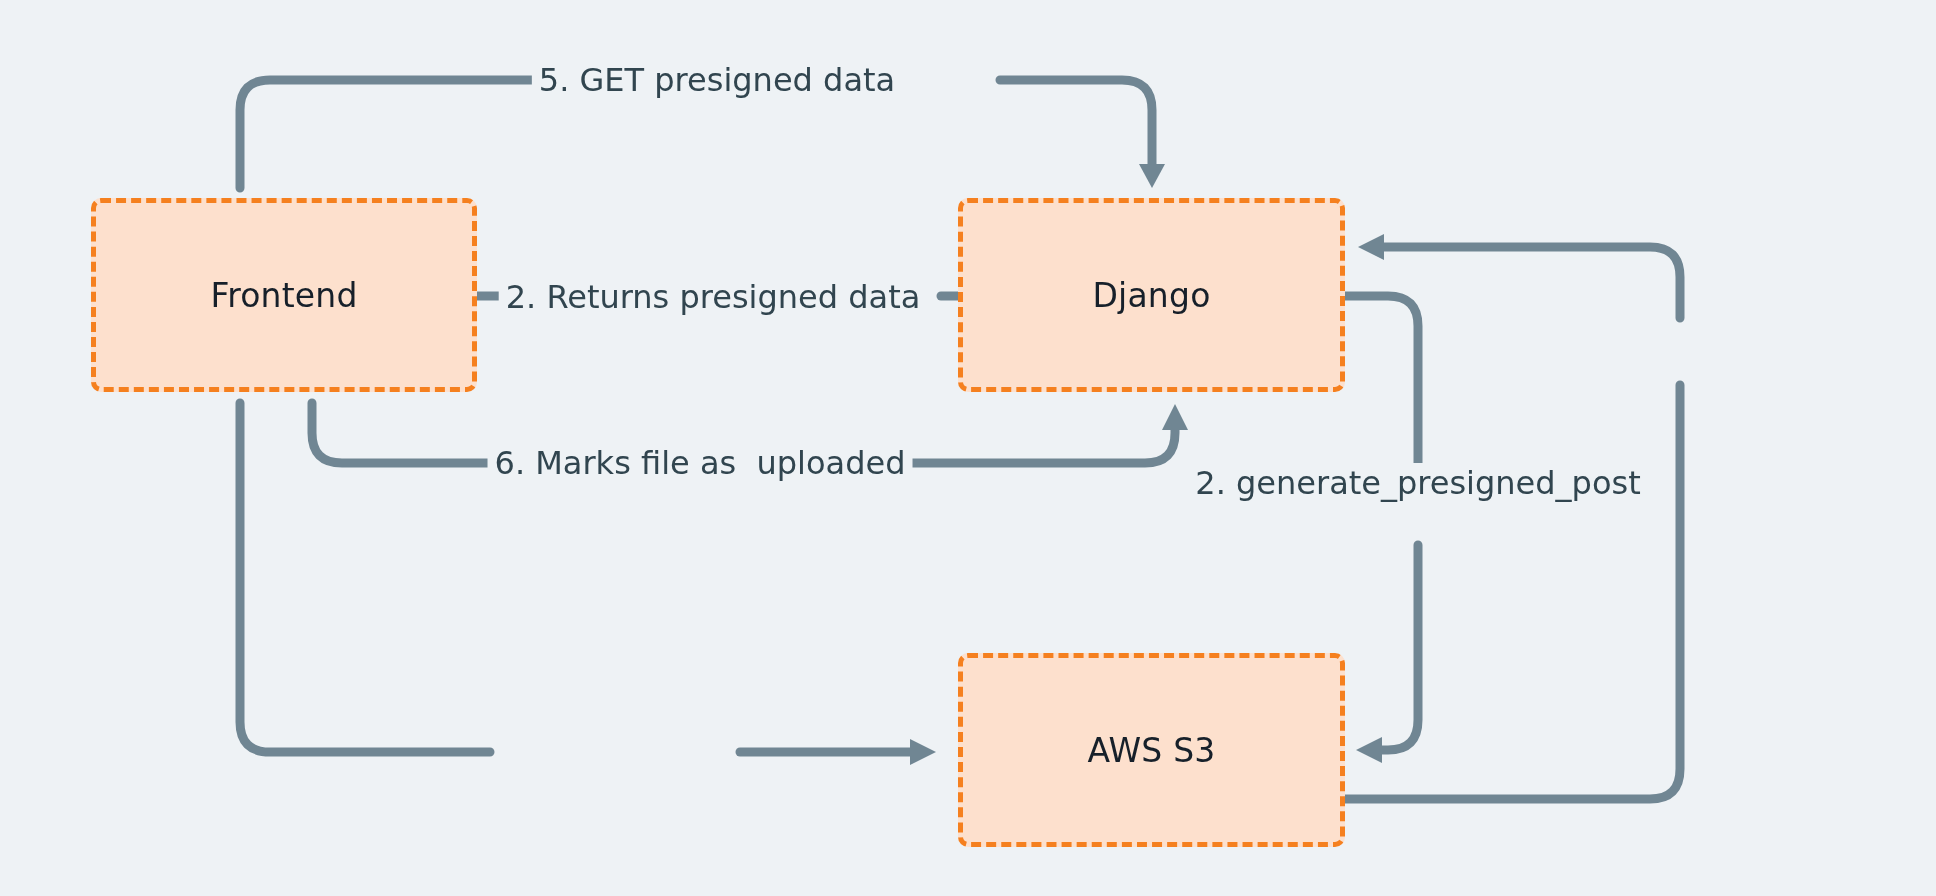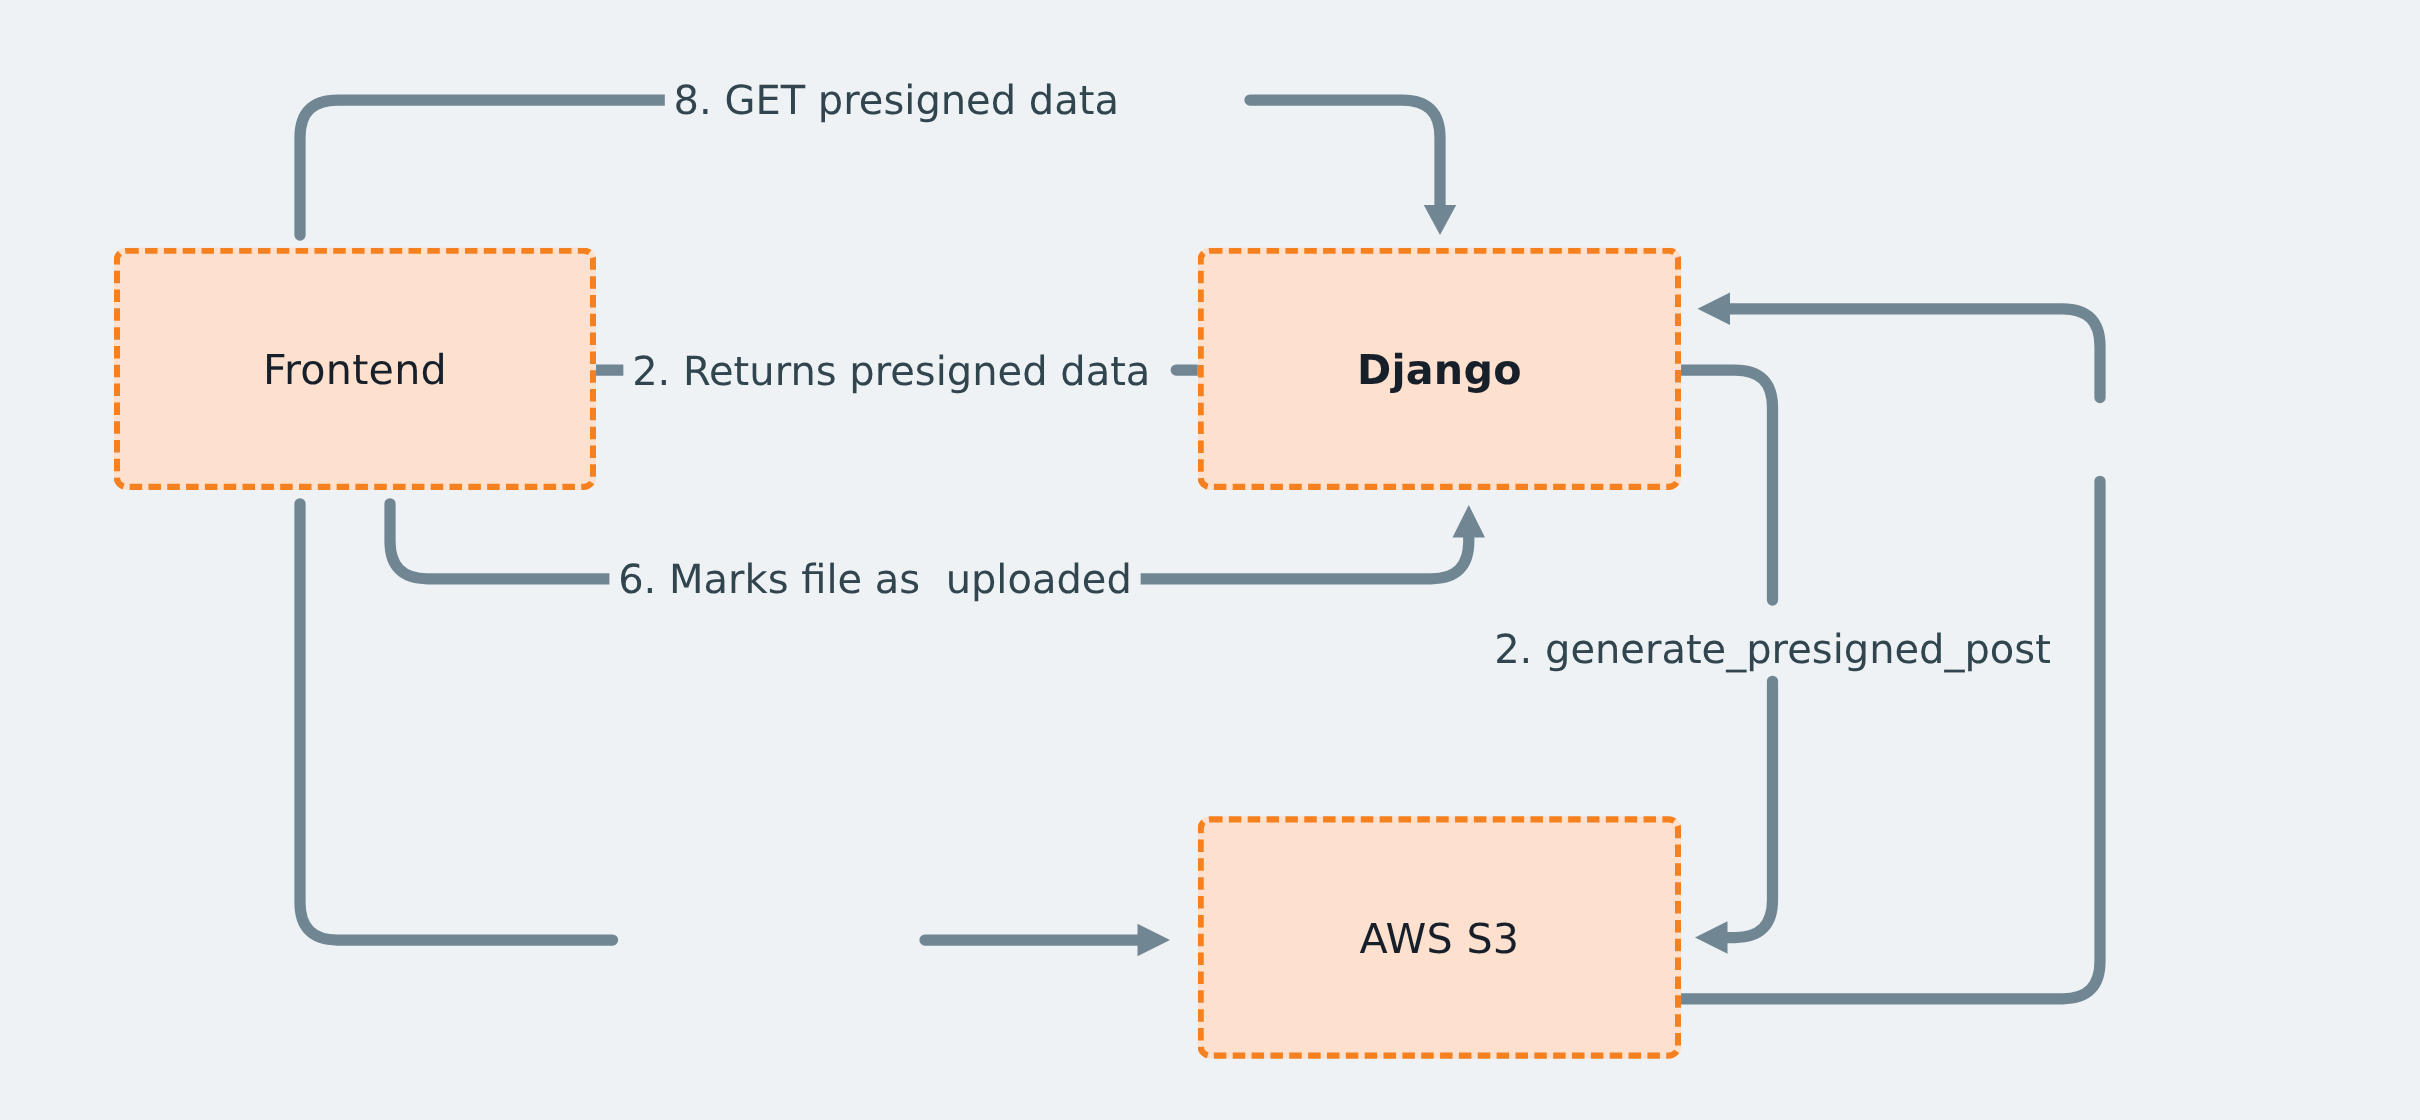--- a/index.html
+++ b/index.html
@@ -90,31 +90,31 @@
       <path d="M 240 403 L 240 722 Q 240 752 270 752 L 490 752"></path>
       <path d="M 740 752 L 912 752"></path>
       <polygon points="936,752 910,739 910,765" fill="#708693" stroke="none"></polygon>
     </g>
   </svg>
 
   <div class="node-box" style="left:47px; top:198px; width:386px; height:194px;margin-left:44px;">
     <span class="node-label">Frontend</span>
   </div>
 
-  <div class="node-box" style="left:958px; top:198px; width:387px; height:194px;font-weight:bold;">
+  <div class="node-box" style="left:958px; top:198px; width:387px; height:194px;">
     <span class="node-label">Django</span>
   </div>
 
   <div class="node-box" style="left:958px; top:653px; width:387px; height:194px;">
     <span class="node-label">AWS S3</span>
   </div>
 
-  <div class="edge-label" style="left:717px; top:80px;">8. GET presigned data</div>
+  <div class="edge-label" style="left:717px; top:80px;">5. GET presigned data</div>
 
   <div class="edge-label" style="left:713px; top:297px;">2. Returns presigned data</div>
 
-  <div class="edge-label" style="left:1418px; top:519px;">2. generate_presigned_post</div>
+  <div class="edge-label" style="left:1418px; top:483px;">2. generate_presigned_post</div>
 
 
   <div class="edge-label" style="left:700px; top:463px;">6. Marks file as  uploaded</div>
 
 
 </div>
 
 </body></html>

